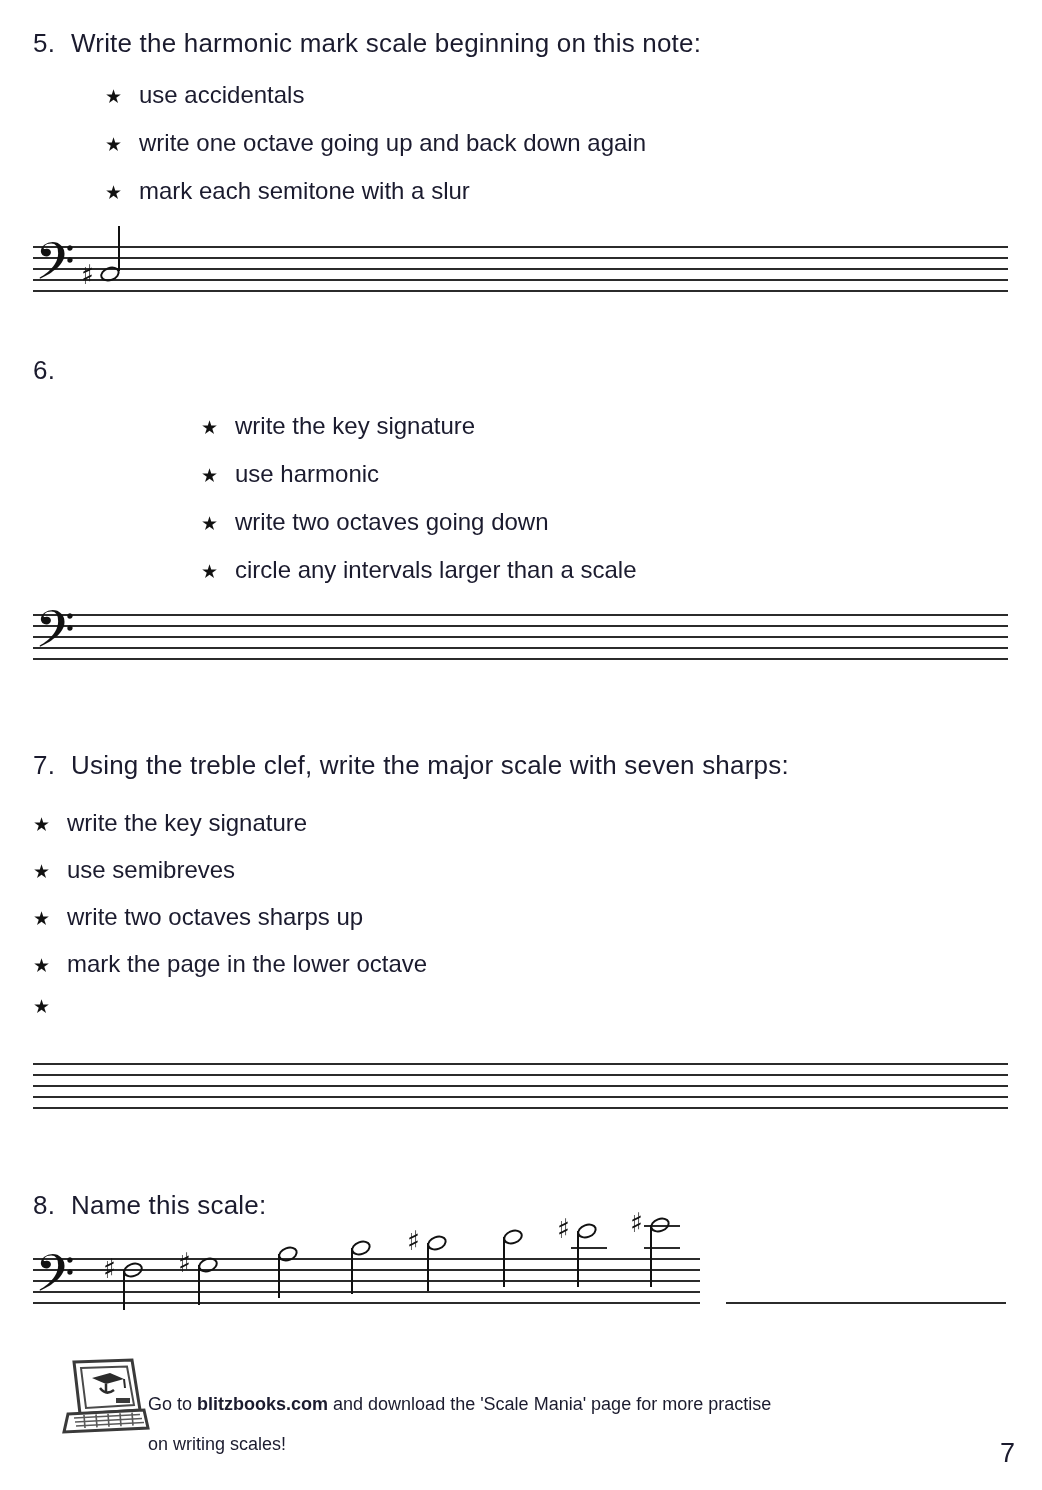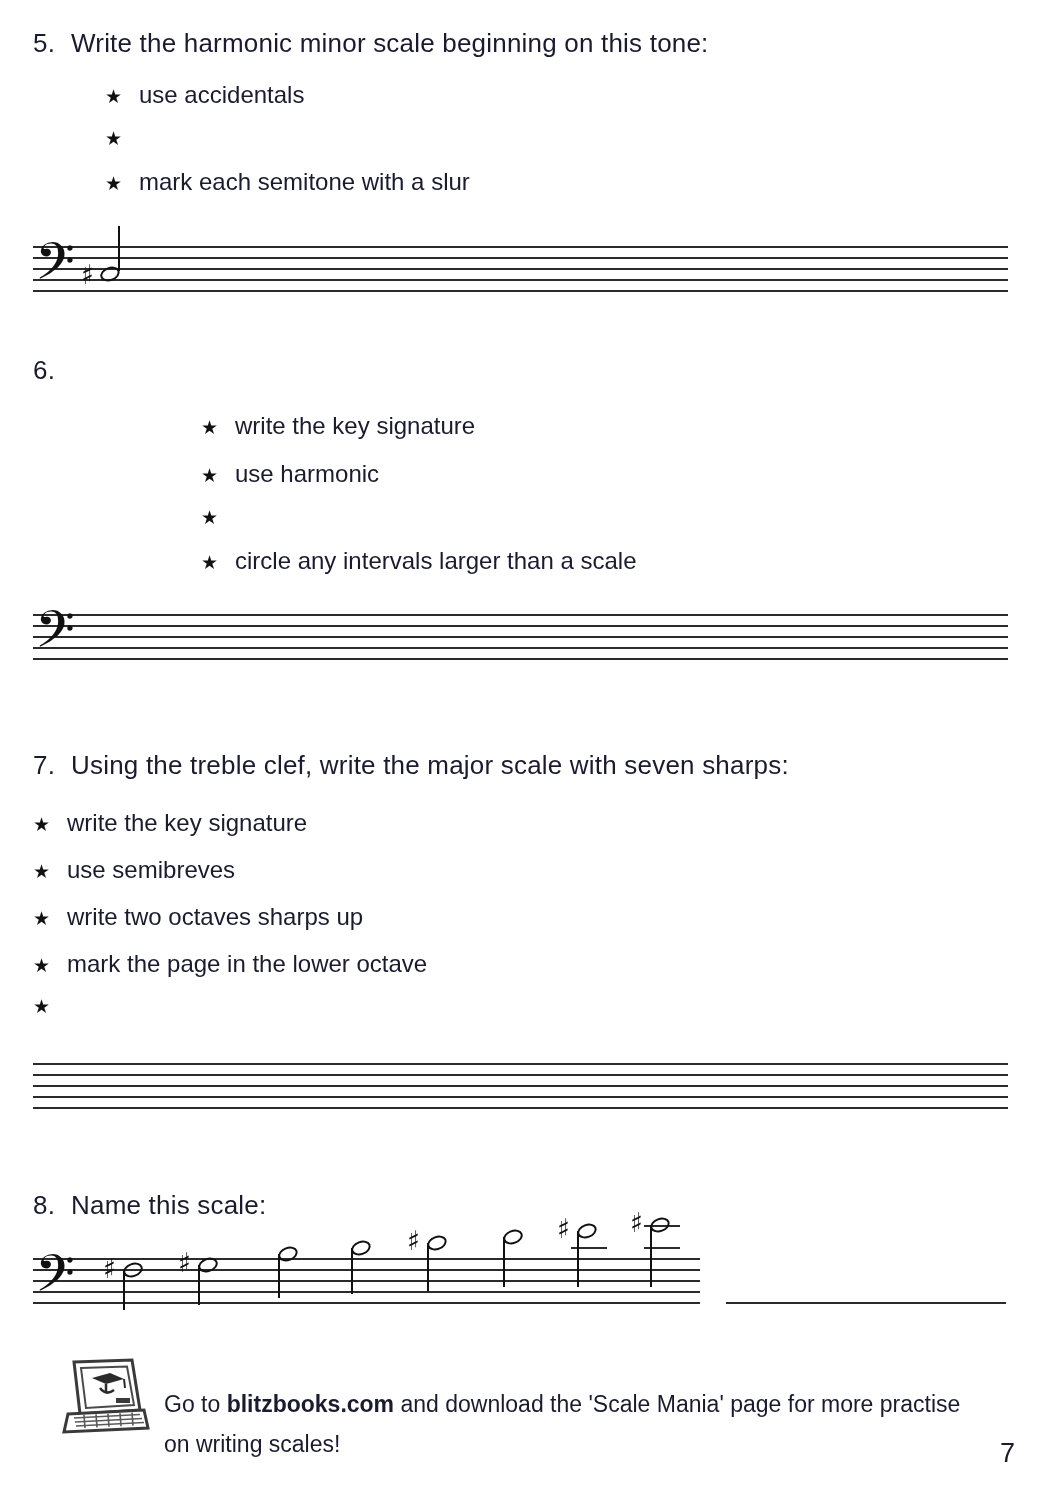--- a/index.html
+++ b/index.html
@@ -106,50 +106,50 @@
   
   .rule {
     position: absolute;
     height: 2px;
     background: #2b2b2b;
   }
 
   
   #footer-note {
     position: absolute;
-    font-size: 23px;
+    font-size: 18px;
     line-height: 40px;
     color: #1b1b2e;
-    margin-left: 16px;
   }
   #footer-note b { font-weight: bold; }
   #page-number {
     position: absolute;
     font-size: 27px;
     color: #1b1b2e;
   }
   .laptop { position: absolute; }
 </style>
 </head>
 <body>
 
 <div id="page">
 
   <div class="q-block" style="left:33px; top:28px;">
     <div class="q-head">
       <span class="q-num">5.</span>
-      <span class="q-text">Write the harmonic minor scale beginning on this tone:</span>
+      <span class="q-text">Write the harmonic mark scale beginning on this note:</span>
     </div>
     <div class="bullets" style="margin-left:72px; margin-top:22px;">
       <div class="bullet">
         <span class="star">★</span>
         <span class="btxt">use accidentals</span>
       </div>
       <div class="bullet">
         <span class="star">★</span>
+        <span class="btxt">write one octave going up and back down again</span>
       </div>
       <div class="bullet">
         <span class="star">★</span>
         <span class="btxt">mark each semitone with a slur</span>
       </div>
     </div>
   </div>
 
   <div class="stave" style="left:33px; top:246px; width:975px; height:50px;">
     <div class="line" style="top:0px;  width:975px;"></div>
@@ -175,20 +175,21 @@
       <div class="bullet" style="margin-bottom:20px;">
         <span class="star">★</span>
         <span class="btxt">write the key signature</span>
       </div>
       <div class="bullet" style="margin-bottom:20px;">
         <span class="star">★</span>
         <span class="btxt">use harmonic</span>
       </div>
       <div class="bullet" style="margin-bottom:20px;">
         <span class="star">★</span>
+        <span class="btxt">write two octaves going down</span>
       </div>
       <div class="bullet" style="margin-bottom:0;">
         <span class="star">★</span>
         <span class="btxt">circle any intervals larger than a scale</span>
       </div>
     </div>
   </div>
 
   <div class="stave" style="left:33px; top:614px; width:975px; height:50px;">
     <div class="line" style="top:0px;  width:975px;"></div>

